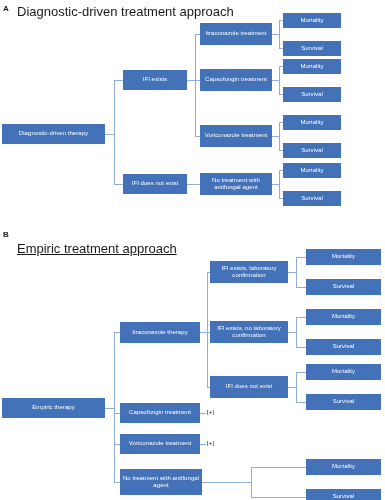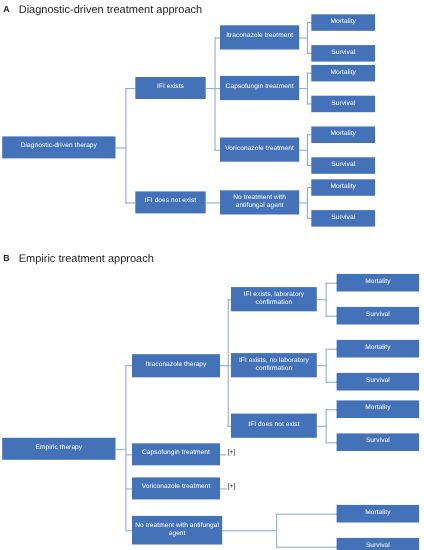--- a/index.html
+++ b/index.html
@@ -16,21 +16,21 @@
   }
   .panel-letter {
     position: absolute;
     font-size: 8px;
     font-weight: bold;
     color: #1a1a1a;
     letter-spacing: 0;
   }
   .panel-title {
     position: absolute;
-    font-size: 10px;
+    font-size: 13px;
     color: #1a1a1a;
     white-space: nowrap;
   }
   .node {
     position: absolute;
     background: #4372B8;
     color: #ffffff;
     font-size: 6px;
     line-height: 7.5px;
     display: flex;
@@ -107,21 +107,21 @@
 <div class="node" style="left:283px; top:143px; width:58px; height:15px;">Survival</div>
 
 <div class="line hline" style="left:272px; top:184px; width:8px;"></div>
 <div class="line vline" style="left:279px; top:170px; height:29px;"></div>
 <div class="line hline" style="left:279px; top:170px; width:5px;"></div>
 <div class="line hline" style="left:279px; top:198px; width:5px;"></div>
 <div class="node" style="left:283px; top:163px; width:58px; height:15px;">Mortality</div>
 <div class="node" style="left:283px; top:191px; width:58px; height:15px;">Survival</div>
 
 <div class="panel-letter" style="left:3px; top:230px;">B</div>
-<div class="panel-title" style="left:17px; top:230px;">Empiric treatment approach</div>
+<div class="panel-title" style="left:17px; top:241px;text-decoration:underline;">Empiric treatment approach</div>
 
 <div class="node" style="left:2px; top:398px; width:103px; height:20px;">Empiric therapy</div>
 
 <div class="line hline" style="left:105px; top:408px; width:10px;"></div>
 <div class="line vline" style="left:114px; top:332px; height:150px;"></div>
 <div class="line hline" style="left:114px; top:332px; width:6px;"></div>
 <div class="line hline" style="left:114px; top:413px; width:6px;"></div>
 <div class="line hline" style="left:114px; top:444px; width:6px;"></div>
 <div class="line hline" style="left:114px; top:482px; width:6px;"></div>
 

